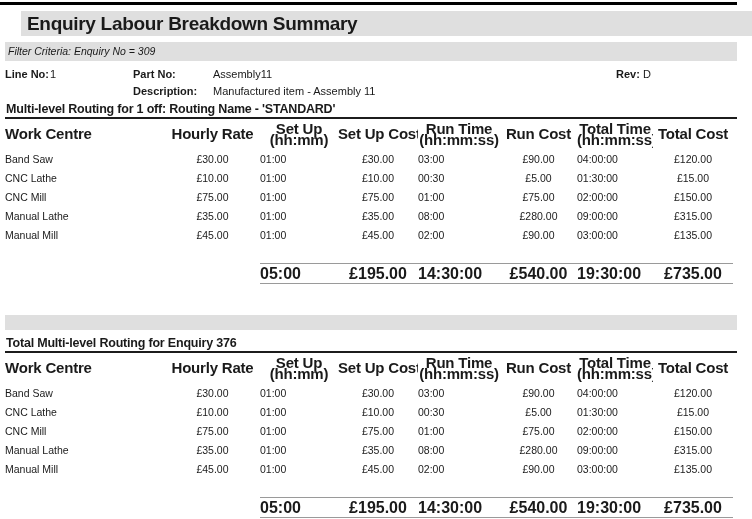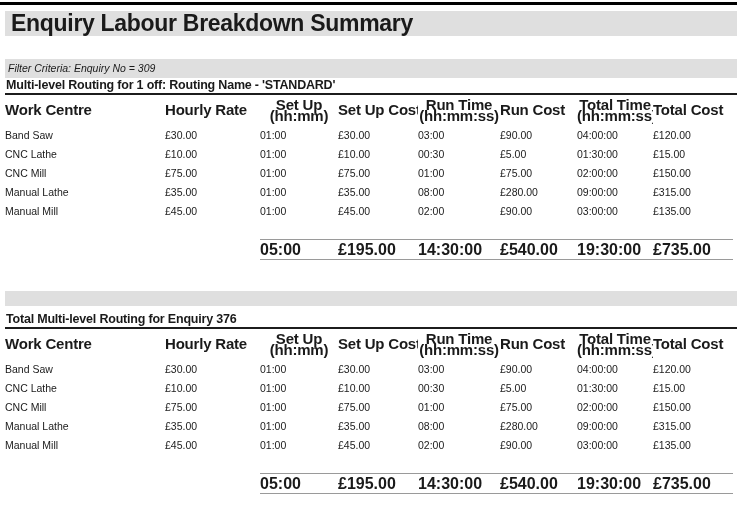--- a/index.html
+++ b/index.html
@@ -14,27 +14,27 @@
     background:#ffffff;
     font-family:"Liberation Sans","DejaVu Sans",sans-serif;
     color:var(--text);
     overflow:hidden;
   }
   .page{position:relative;width:752px;height:519px;}
 
   .top-rule{margin:2px 15px 0 0;height:3px;background:#000;width:737px;}
 
   .title-band{
-    margin:6px 15px 0 5px;width:726px;height:25px;line-height:25px;
+    margin:6px 15px 0 21px;width:726px;height:25px;line-height:25px;
     background:var(--band-gray);
-    font-size:23px;font-weight:bold;padding-left:6px;
+    font-size:19px;font-weight:bold;padding-left:6px;
     letter-spacing:-0.3px;white-space:nowrap;
   }
   .filter-band{
-    margin:23px 15px 0 5px;width:729px;height:19px;line-height:19px;
+    margin:6px 15px 0 5px;width:729px;height:19px;line-height:19px;
     background:var(--band-gray);
     font-size:10.5px;font-style:italic;padding-left:3px;white-space:nowrap;
   }
 
   .line-info{position:relative;margin:5px 15px 0 5px;height:36px;font-size:11px;}
   .line-info span{position:absolute;white-space:nowrap;}
   .lbl{font-weight:bold;}
   .li-r1{top:2px;}
   .li-r2{top:19px;}
   .x-lineno{left:0;}
@@ -68,34 +68,44 @@
   table.rpt tbody td{height:19px;vertical-align:middle;}
   tr.spacer td{height:3px;}
   tr.totals td{
     height:20px;font-weight:bold;font-size:16px;vertical-align:middle;
   }
   tr.totals td.tot{
     border-top:1px solid var(--rule-gray);
     border-bottom:1px solid var(--rule-gray);
   }
   .al{text-align:left;}
-  .ar{text-align:left;}
+  .ar{text-align:center;}
   .ac{}
 </style>
 </head>
 <body>
 
 <div class="page">
 
   <div class="top-rule"></div>
 
   <div class="title-band">Enquiry Labour Breakdown Summary</div>
 
   <div class="filter-band">Filter Criteria: Enquiry No = 309</div>
 
+  <div class="line-info">
+    <span class="lbl li-r1 x-lineno">Line No:</span>
+    <span class="li-r1 x-linenoval">1</span>
+    <span class="lbl li-r1 x-partno">Part No:</span>
+    <span class="li-r1 x-partnoval">Assembly11</span>
+    <span class="lbl li-r1 x-rev">Rev:</span>
+    <span class="li-r1 x-revval">D</span>
+    <span class="lbl li-r2 x-desc">Description:</span>
+    <span class="li-r2 x-descval">Manufactured item - Assembly 11</span>
+  </div>
 
   <div class="section first">
     <div class="section-heading">Multi-level Routing for 1 off: Routing Name - 'STANDARD'</div>
     <table class="rpt" id="table-0">
         <colgroup>
           <col style="width: 160px;">
           <col style="width: 95px;">
           <col style="width: 78px;">
           <col style="width: 80px;">
           <col style="width: 82px;">

